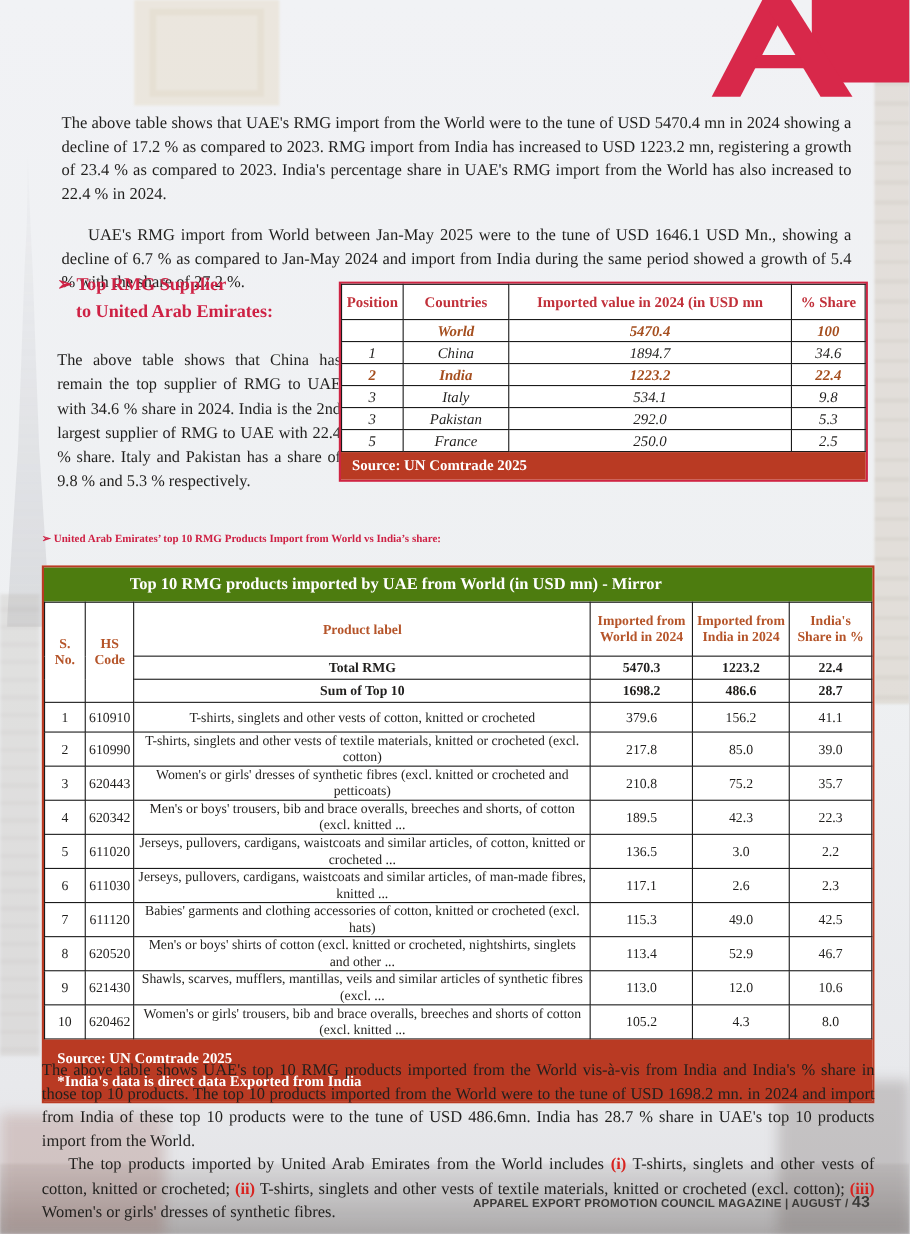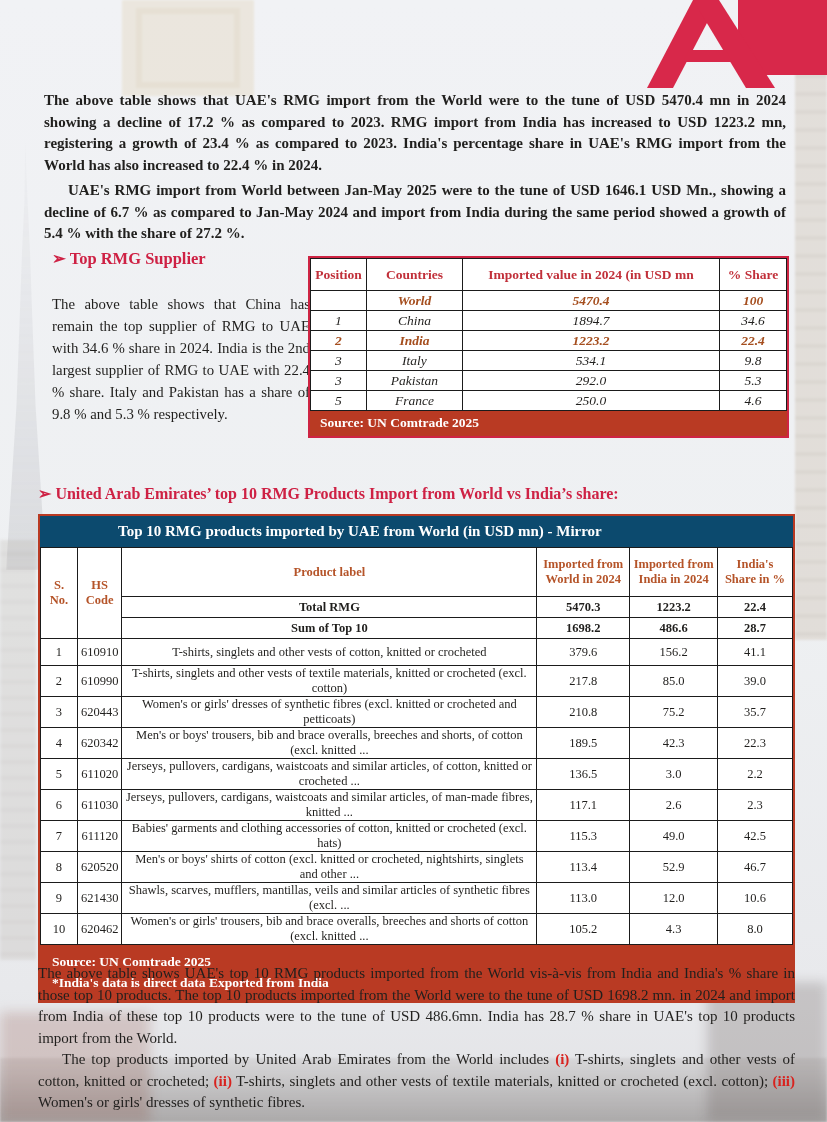--- a/index.html
+++ b/index.html
@@ -21,44 +21,44 @@
   .bg-bottom{position:absolute;left:0;bottom:0;width:827px;height:64px;
     background:linear-gradient(180deg,rgba(125,118,112,.12),rgba(82,76,72,.38));filter:blur(1px);}
   .bg-bottom-left{position:absolute;left:0;bottom:0;width:150px;height:110px;background:rgba(130,58,46,.2);filter:blur(6px);}
   .bg-bottom-right{position:absolute;right:0;bottom:0;width:120px;height:140px;background:rgba(96,84,78,.25);filter:blur(6px);}
 
   
   .logo{position:absolute;top:0;right:0;width:192px;height:94px;}
 
   
   .intro{position:absolute;left:40px;top:86px;width:750px;font-size:15px;line-height:21.5px;text-align:justify;}
-  .intro p{margin:4px;font-weight:bold;}
+  .intro p{margin:16px;}
   .intro p+p{text-indent:24px;}
 
   .sec1-left{position:absolute;left:40px;top:247px;width:258px;margin-left:12px;}
   .h1{color:#ce2144;font-weight:bold;font-size:16.5px;line-height:24px;margin:0;}
   .h1 .l2{display:block;padding-left:17px;}
   .arrow{color:#ce2144;font-weight:bold;}
   .sec1-body{margin:22px 0 0 0;font-size:14.8px;line-height:22px;text-align:justify;}
 
   
   .t1{position:absolute;left:308px;top:256px;width:481px;border:2px solid #ce2443;background:#fff;box-sizing:border-box;}
   .t1-title{height:27px;line-height:27px;background:#d4294a;color:#fff;font-weight:bold;font-style:italic;text-align:center;font-size:15px;}
   table{border-collapse:collapse;width:100%;background:#fff;}
   .t1 th,.t1 td{border:1px solid #1b1b1b;text-align:center;padding:0 2px;}
   .t1 th{height:31px;color:#c1303a;font-weight:bold;font-size:13.5px;}
   .t1 td{height:19px;font-size:13.5px;font-style:italic;}
   .t1 tr.hl td{color:#a54e1e;font-weight:bold;}
   .t1-source{background:#b93a23;color:#fff;font-weight:bold;font-size:13.5px;padding:4px 10px 5px;}
 
-  .sec2-head{position:absolute;left:38px;top:484px;width:757px;color:#ce2144;font-weight:bold;font-size:16px;margin:0;}
+  .sec2-head{position:absolute;left:38px;top:484px;width:757px;color:#ce2144;font-weight:bold;font-size:10px;margin:0;}
 
   
   .t2{position:absolute;left:38px;top:514px;width:757px;border:2px solid #b93a23;background:#fff;box-sizing:border-box;}
-  .t2-title{height:31px;line-height:31px;background:#0c4a6e;color:#fff;font-weight:bold;font-size:15px;padding-left:78px;}
+  .t2-title{height:31px;line-height:31px;background:#4d7c0f;color:#fff;font-weight:bold;font-size:15px;padding-left:78px;}
   .t2 th,.t2 td{border:1px solid #1b1b1b;text-align:center;padding:0 3px;}
   .t2 th{color:#b55429;font-weight:bold;font-size:12.5px;}
   .t2 th.tall{height:48px;}
   .t2 td{font-size:12.5px;height:26px;}
   .t2 tr.sumrow td{height:20px;font-weight:bold;}
   .t2-source{background:#b93a23;color:#fff;font-weight:bold;font-size:13.5px;padding:6px 12px 8px;line-height:21px;}
 
   .closing{position:absolute;left:38px;top:963px;width:757px;font-size:15px;line-height:21.5px;text-align:justify;}
   .closing p{margin:0;}
   .closing p+p{text-indent:24px;}
@@ -92,20 +92,21 @@
 
   <div class="intro">
     <p>The above table shows that UAE's RMG import from the World were to the tune of USD 5470.4 mn in 2024 showing a decline of 17.2 % as compared to 2023. RMG import from India has increased to USD 1223.2 mn, registering a growth of 23.4 % as compared to 2023. India's percentage share in UAE's RMG import from the World has also increased to 22.4 % in 2024.</p>
     <p>UAE's RMG import from World between Jan-May 2025 were to the tune of USD 1646.1 USD Mn., showing a decline of 6.7 % as compared to Jan-May 2024 and import from India during the same period showed a growth of 5.4 % with the share of 27.2 %.</p>
   </div>
 
   <div class="sec1-left">
     <h3 class="h1">
       <span class="arrow">➢</span>
       <span>Top RMG Supplier</span>
+      <span class="l2">to United Arab Emirates:</span>
     </h3>
     <p class="sec1-body">The above table shows that China has remain the top supplier of RMG to UAE with 34.6 % share in 2024. India is the 2nd largest supplier of RMG to UAE with 22.4 % share. Italy and Pakistan has a share of 9.8 % and 5.3 % respectively.</p>
   </div>
 
   <div class="t1">
     <table>
       <colgroup>
           <col style="width:56px">
           <col style="width:96px">
           <col style="width:258px">
@@ -145,21 +146,21 @@
       <tr>
         <td>3</td>
         <td>Pakistan</td>
         <td>292.0</td>
         <td>5.3</td>
       </tr>
       <tr>
         <td>5</td>
         <td>France</td>
         <td>250.0</td>
-        <td>4.6</td>
+        <td>2.5</td>
       </tr>
     </tbody>
       </table>
     <div class="t1-source">Source: UN Comtrade 2025</div>
   </div>
 
   <h3 class="sec2-head">
     <span class="arrow">➢</span>
     <span>United Arab Emirates’ top 10 RMG Products Import from World vs India’s share:</span>
   </h3>
@@ -282,14 +283,17 @@
       <div>Source: UN Comtrade 2025</div>
       <div>*India's data is direct data Exported from India</div>
     </div>
   </div>
 
   <div class="closing">
     <p>The above table shows UAE's top 10 RMG products imported from the World vis-à-vis from India and India's % share in those top 10 products. The top 10 products imported from the World were to the tune of USD 1698.2 mn. in 2024 and import from India of these top 10 products were to the tune of USD 486.6mn. India has 28.7 % share in UAE's top 10 products import from the World.</p>
     <p><span>The top products imported by United Arab Emirates from the World includes </span><span class="redmark">(i)</span><span> T-shirts, singlets and other vests of cotton, knitted or crocheted; </span><span class="redmark">(ii)</span><span> T-shirts, singlets and other vests of textile materials, knitted or crocheted (excl. cotton); </span><span class="redmark">(iii)</span><span> Women's or girls' dresses of synthetic fibres.</span></p>
   </div>
 
+  <div class="footer">
+    <span>APPAREL EXPORT PROMOTION COUNCIL MAGAZINE |  AUGUST / </span><span class="pgnum">43</span>
+  </div>
 
 </div>
 
 </body></html>

